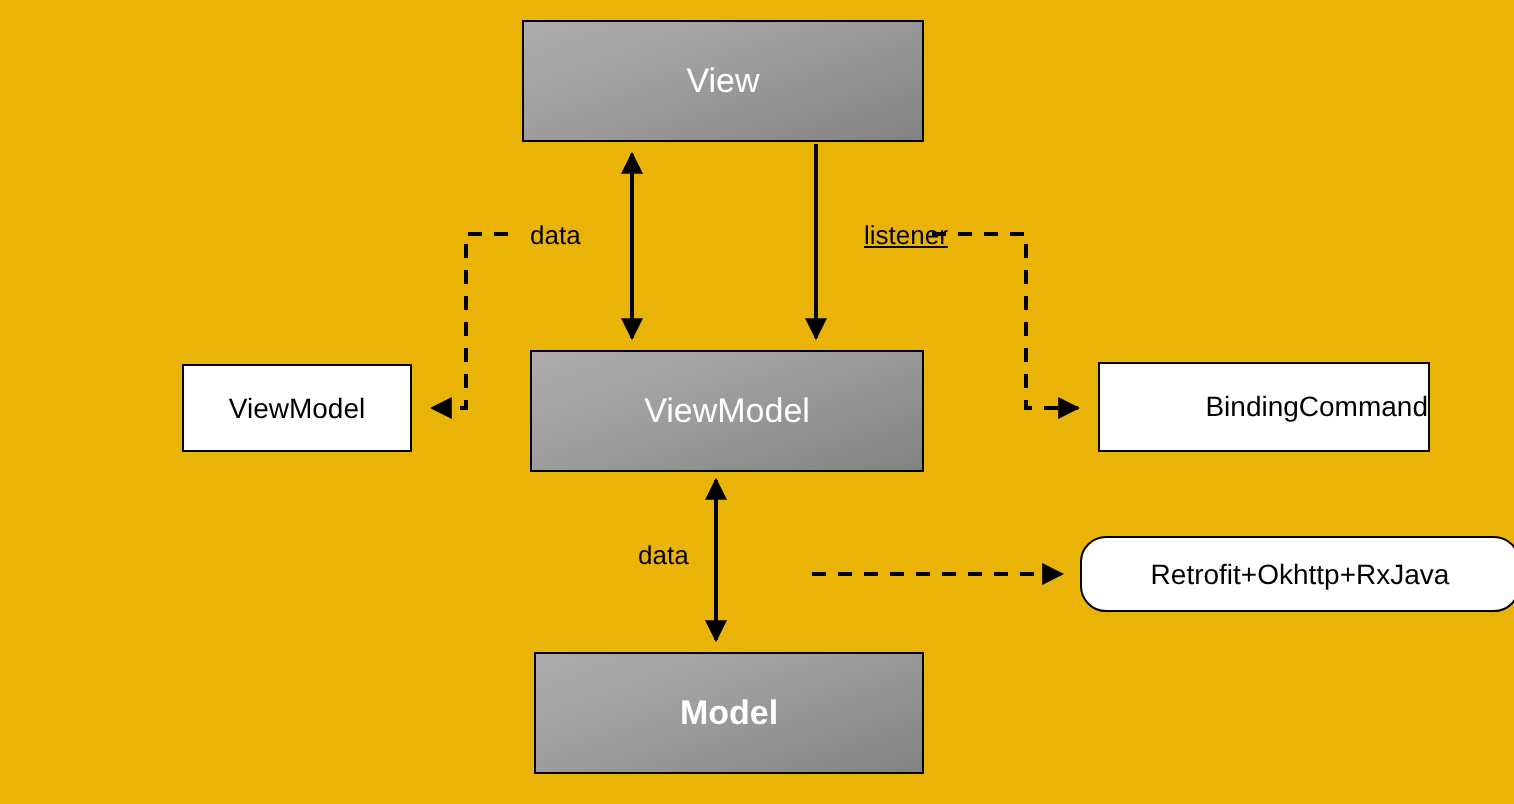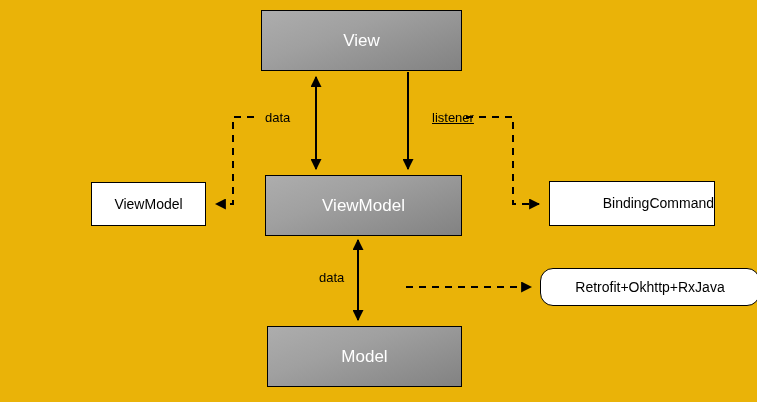--- a/index.html
+++ b/index.html
@@ -84,21 +84,21 @@
   </svg>
 
   <div class="node node-core" style="left:261px; top:10px; width:201px; height:61px;">
     <span>View</span>
   </div>
 
   <div class="node node-core" style="left:265px; top:175px; width:197px; height:61px;">
     <span>ViewModel</span>
   </div>
 
-  <div class="node node-core" style="left:267px; top:326px; width:195px; height:61px;">
+  <div class="node node-core" style="left:267px; top:326px; width:195px; height:61px;font-weight:bold;">
     <span>Model</span>
   </div>
 
   <div class="node node-plain" style="left:91px; top:182px; width:115px; height:44px;">
     <span>ViewModel</span>
   </div>
 
   <div class="node node-plain" style="left:549px; top:181px; width:166px; height:45px;justify-content:flex-end;">
     <span>BindingCommand</span>
   </div>

